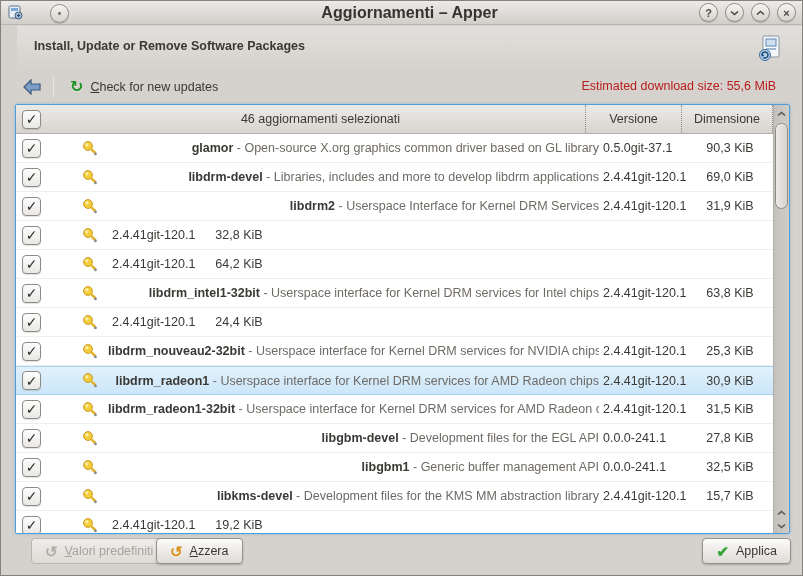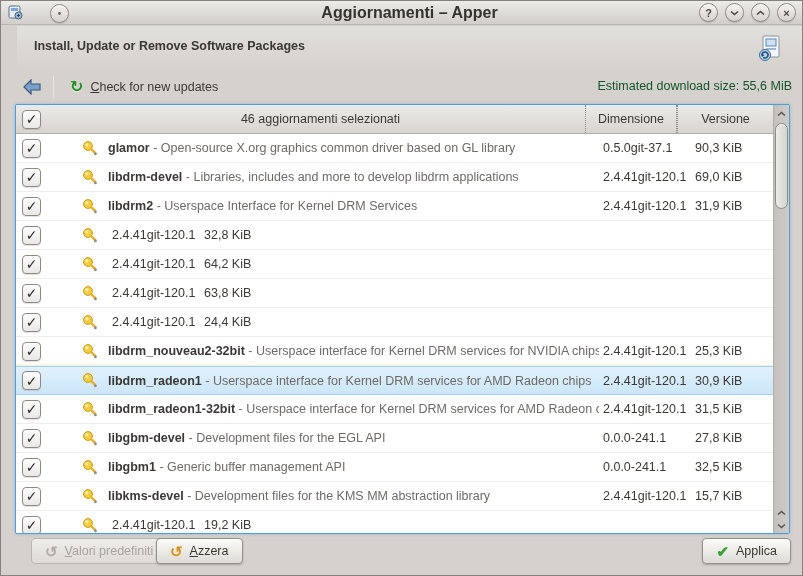--- a/index.html
+++ b/index.html
@@ -47,21 +47,21 @@
 
   
   .toolbar {
     position:absolute; top:70px; left:0; right:0; height:32px;
     display:flex; align-items:center;
   }
   .back-btn { margin-left:18px; width:26px; height:22px; display:flex; align-items:center; justify-content:center; }
   .toolbar-sep { width:1px; height:22px; background:#b2aea8; border-right:1px solid #e6e4e1; margin:0 10px 0 8px; }
   .refresh-action { display:flex; align-items:center; gap:7px; padding:2px 6px; }
   .refresh-glyph { font-size:16px; font-weight:bold; color:#1f9023; line-height:1; text-shadow:0 1px 0 rgba(255,255,255,.6); }
-  .download-size { position:absolute; right:10px; top:8px; color:#14532d; }
+  .download-size { position:absolute; right:26px; top:8px; color:#b91c1c; }
 
   
   .table-frame {
     position:absolute; left:14px; top:103px; width:775px; height:430px;
     background:#fff;
     border:1px solid #4f9ed9;
     box-shadow:0 0 3px rgba(80,160,220,.55);
     border-radius:2px;
     overflow:hidden;
   }
@@ -87,25 +87,25 @@
     border-bottom:1px solid #efeeec;
     background:#fff;
   }
   .pkg-row.selected {
     background:linear-gradient(#e2f1fc,#cbe6f9);
     border-top:1px solid #a6d2ef;
     border-bottom:1px solid #a6d2ef;
   }
   .cell-check { width:40px; padding-left:6px; flex:none; }
   .cell-icon { width:26px; margin-left:26px; flex:none; display:flex; align-items:center; }
-  .cell-text { flex:1; white-space:nowrap; overflow:hidden; }
+  .cell-text { flex:1; white-space:nowrap; overflow:hidden;text-align:right; }
   .pkg-name { font-weight:bold; color:#3b3935; }
   .pkg-desc { color:#6e6a65; }
   .cell-version { width:96px; flex:none; text-align:left; padding-left:4px; color:#3b3935; }
-  .cell-size { width:78px; flex:none; text-align:left; padding-right:8px; color:#3b3935; }
+  .cell-size { width:78px; flex:none; text-align:center; padding-right:8px; color:#3b3935; }
 
   .checkbox {
     width:19px; height:19px; border-radius:4px;
     border:1px solid #8d8983;
     background:linear-gradient(#fdfdfd,#e9e8e6);
     box-shadow:0 1px 1px rgba(0,0,0,.12), inset 0 1px 0 #fff;
     display:flex; align-items:center; justify-content:center;
     font-size:14px; font-weight:bold; color:#2f2d2a; line-height:1;
   }
 
@@ -220,26 +220,26 @@
 
   <div class="grid-header">
     <div class="gh-cell gh-check">
       <span class="checkbox">
           <span>✓</span>
         </span>
     </div>
     <div class="gh-cell gh-main">
       <span>46 aggiornamenti selezionati</span>
     </div>
+    <div class="gh-cell gh-version">
+      <span>Versione</span>
+    </div>
     <div class="gh-cell gh-size">
       <span>Dimensione</span>
     </div>
-    <div class="gh-cell gh-version">
-      <span>Versione</span>
-    </div>
     <div class="gh-cell gh-corner"></div>
   </div>
 
   <div class="rows-viewport" id="rows">
       <div class="pkg-row">
     <span class="cell-check">
       <span class="checkbox">
             <span>✓</span>
           </span>
     </span>
@@ -338,20 +338,21 @@
     </span>
     <span class="cell-icon">
       <svg width="17" height="17" viewBox="0 0 17 17">
         <circle cx="6" cy="6" r="4.4" fill="#f5ce3e" stroke="#c9971d"></circle>
         <circle cx="4.8" cy="4.8" r="1.7" fill="#fdeb9e"></circle>
         <path d="M9.2 9.2 L13.2 13.2" stroke="#e3b42a" stroke-width="2.4" stroke-linecap="round"></path>
         <path d="M11.6 12.6 L13 11.2" stroke="#e3b42a" stroke-width="1.8"></path>
         <circle cx="13.4" cy="13.9" r="1.4" fill="#8c8c8c"></circle>
       </svg>
     </span>
+    <span class="cell-text"><span class="pkg-name">libdrm_intel1-32bit</span><span class="pkg-desc"> - </span><span class="pkg-desc">Userspace interface for Kernel DRM services for Intel chips</span></span>
     <span class="cell-version">2.4.41git-120.1</span>
     <span class="cell-size">63,8 KiB</span>
   </div>
       <div class="pkg-row">
     <span class="cell-check">
       <span class="checkbox">
             <span>✓</span>
           </span>
     </span>
     <span class="cell-icon">

